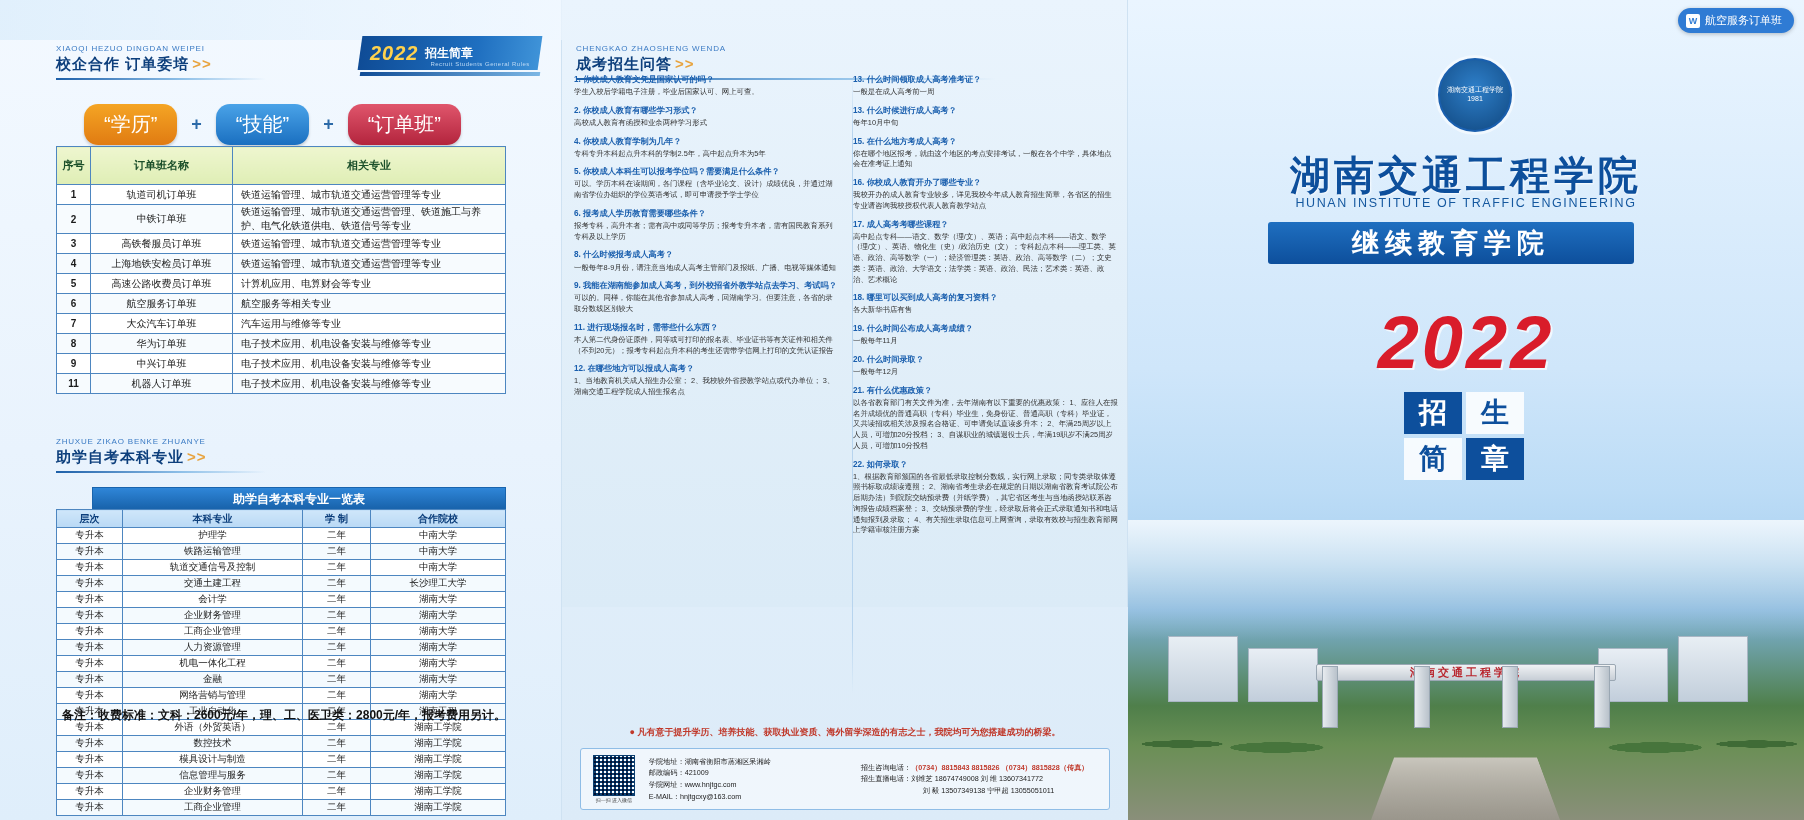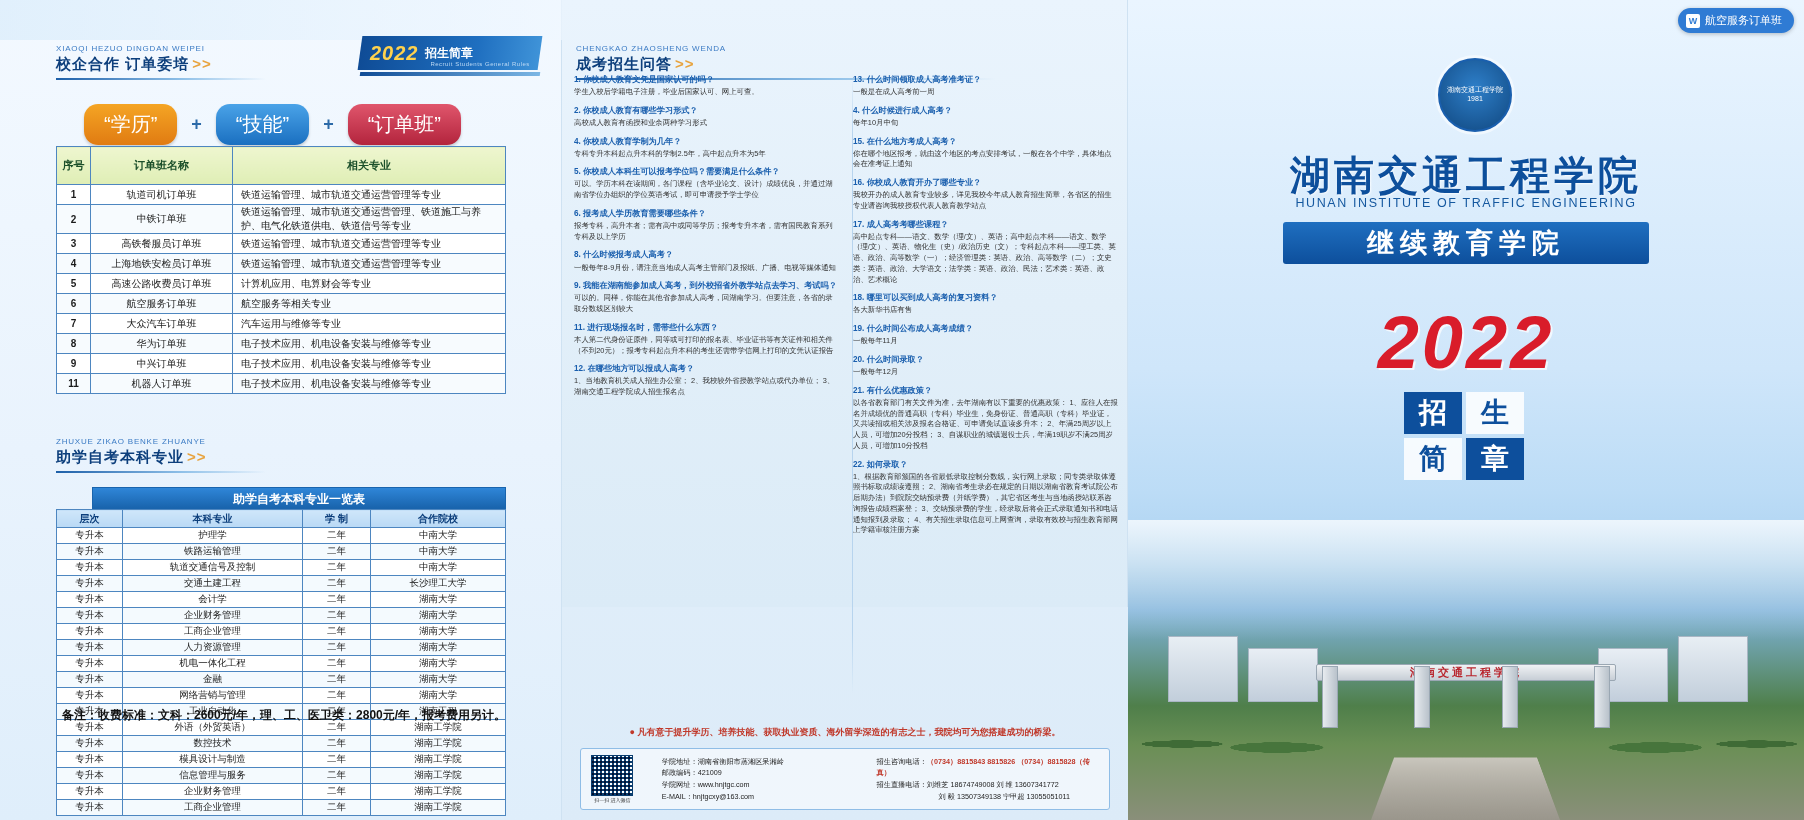--- a/index.html
+++ b/index.html
@@ -146,21 +146,21 @@
     position: absolute; left: 278px; top: 0; width: 1px; height: 620px;
     background: linear-gradient(180deg,transparent,#b7d4ee 10%,#b7d4ee 90%,transparent);
   }
   .mid-slogan {
     position: absolute; left: 16px; top: 726px; width: 534px;
     text-align: center; font-size: 9px; color: #c0392b; font-weight: bold;
   }
   .contact-box {
     position: absolute; left: 18px; top: 748px; width: 530px; height: 62px;
     border: 1px solid #8fbde6; border-radius: 3px; background: rgba(255,255,255,.55);
-    display: flex; align-items: center; padding: 6px 10px; gap: 28px;
+    display: flex; align-items: center; padding: 6px 10px; gap: 12px;
   }
   .qr { width: 48px; height: 48px; display: flex; flex-direction: column; align-items: center; }
   .qr-img {
     width: 42px; height: 42px;
     background:
       repeating-linear-gradient(90deg,#0a3d6e 0 2px, #fff 2px 4px),
       repeating-linear-gradient(0deg,#0a3d6e 0 2px, #fff 2px 4px);
     background-blend-mode: multiply;
     border: 1px solid #0a3d6e;
   }
@@ -185,21 +185,21 @@
   .uni-name {
     position: absolute; left: 0; top: 148px; width: 676px; text-align: center;
     color: #0d4f9c; font-size: 40px; font-weight: bold; letter-spacing: 4px;
     text-shadow: 1px 1px 2px rgba(255,255,255,.8);
   }
   .uni-name-en {
     position: absolute; left: 0; top: 196px; width: 676px; text-align: center;
     color: #15589f; font-size: 12.5px; letter-spacing: 1.6px;
   }
   .college-name {
-    position: absolute; left: 155px; top: 222px; width: 366px; height: 42px;
+    position: absolute; left: 140px; top: 222px; width: 366px; height: 42px;
     background: linear-gradient(180deg,#1f6fc0,#0d4f9c);
     color: #fff; font-size: 27px; font-weight: bold; letter-spacing: 6px;
     display: flex; align-items: center; justify-content: center;
     border-radius: 3px;
   }
   .year-big {
     position: absolute; left: 0; top: 300px; width: 676px; text-align: center;
     color: #d91c2a; font-size: 74px; font-weight: bold; font-style: italic;
     letter-spacing: 3px; text-shadow: 2px 2px 0 rgba(255,255,255,.7);
   }
@@ -546,21 +546,21 @@
 2、我校较外省授教学站点或代办单位；
 3、湖南交通工程学院成人招生报名点</div>
           </div>
         </div>
       <div class="qa-col" id="qa-col-2">
           <div class="qa-item">
             <div class="qa-q">13. 什么时间领取成人高考准考证？</div>
             <div class="qa-a">一般是在成人高考前一周</div>
           </div>
           <div class="qa-item">
-            <div class="qa-q">4. 什么时候进行成人高考？</div>
+            <div class="qa-q">13. 什么时候进行成人高考？</div>
             <div class="qa-a">每年10月中旬</div>
           </div>
           <div class="qa-item">
             <div class="qa-q">15. 在什么地方考成人高考？</div>
             <div class="qa-a">你在哪个地区报考，就由这个地区的考点安排考试，一般在各个中学，具体地点会在准考证上通知</div>
           </div>
           <div class="qa-item">
             <div class="qa-q">16. 你校成人教育开办了哪些专业？</div>
             <div class="qa-a">我校开办的成人教育专业较多，详见我校今年成人教育招生简章，各省区的招生专业请咨询我校授权代表人教育教学站点</div>
           </div>

